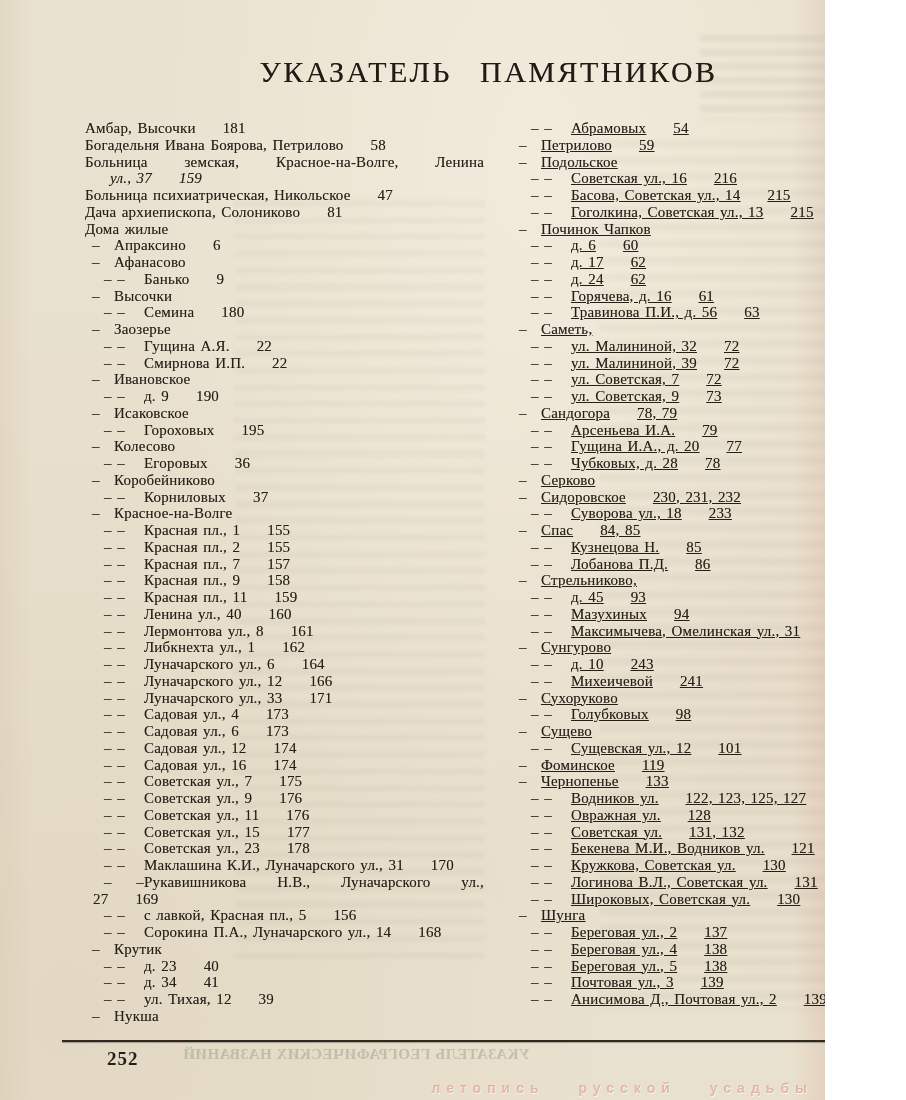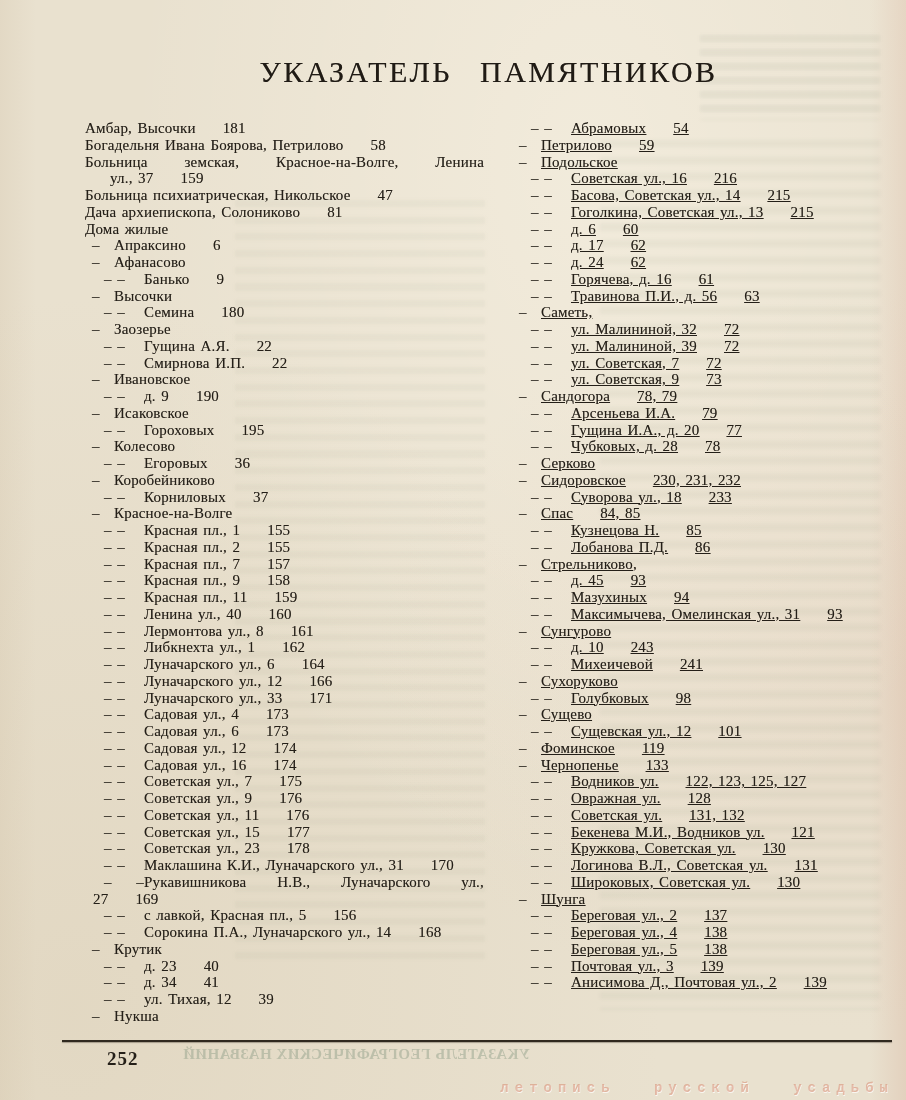--- a/index.html
+++ b/index.html
@@ -1,18 +1,18 @@
 <!DOCTYPE html>
 <html><head>
 <meta charset="utf-8">
 <style>
   html,body{margin:0;padding:0;}
   .page{
     position:relative;
-    width:906px;height:1100px;
+    width:825px;height:1100px;
     overflow:hidden;
     background-color:#e9e1cf;
     background-image:
       radial-gradient(ellipse at 65% 15%, rgba(255,250,238,0.40), transparent 55%),
       radial-gradient(ellipse at 8% 92%, rgba(208,192,162,0.28), transparent 50%),
       radial-gradient(ellipse at 95% 60%, rgba(225,195,175,0.20), transparent 40%),
       linear-gradient(to right, rgba(198,178,148,0.18), transparent 4%, transparent 96%, rgba(213,172,150,0.30));
     font-family:"Liberation Serif","DejaVu Serif",serif;
     color:#241f18;
   }
@@ -39,34 +39,34 @@
   .col-right{left:512px;width:381px;text-decoration:underline;}
 
   .row{min-height:16.75px;}
   .row .dash{display:inline-block;white-space:pre;}
   .row.lvl1{padding-left:7px;}
   .row.lvl1 .dash{width:22px;}
   .row.lvl2{padding-left:19px;}
   .row.lvl2 .dash{width:40px;}
   .row.wrap-first{text-align:justify;text-align-last:justify;}
   .row.cont{text-align:left;}
-  .row.cont.lvl0{padding-left:25px;}
+  .row.cont.lvl0{padding-left:25px;font-style:italic;}
   .row.cont.lvl2{padding-left:8px;}
   .pages{margin-left:27px;white-space:pre;}
 
   .footer-rule{position:absolute;left:62px;top:1040px;width:830px;height:2px;
                background:#30291f;box-shadow:0 1px 1px rgba(48,41,31,0.35);}
   .page-number{position:absolute;left:84px;top:1048px;font-size:19px;font-weight:bold;
                letter-spacing:1px;color:#241f18;margin-left:23px;}
   .ghost-footer{position:absolute;left:140px;top:1046px;width:390px;
                 transform:scaleX(-1);color:rgba(128,148,124,0.40);
                 font-size:15px;font-weight:bold;letter-spacing:0.5px;
                 filter:blur(0.7px);white-space:nowrap;}
   .watermark{position:absolute;right:12px;bottom:4px;
-             font-family:Liberation Mono, monospace;
+             font-family:Liberation Sans, sans-serif;
              font-weight:bold;font-size:14px;letter-spacing:6px;word-spacing:24px;
              color:rgba(214,138,112,0.55);
              text-shadow:0.5px 0.5px 0 rgba(255,255,255,0.7);white-space:nowrap;}
 </style>
 </head>
 <body>
 
 <div class="page">
   <div class="ghost g1"></div>
   <div class="ghost g2"></div>
@@ -130,20 +130,21 @@
       <div class="row lvl2"><span class="dash">– –</span><span class="txt">ул. Тихая, 12</span><span class="pages">39</span></div>
       <div class="row lvl1"><span class="dash">–</span><span class="txt">Нукша</span></div>
     </div>
   <div class="col col-right" id="col-right">
       <div class="row lvl2"><span class="dash">– –</span><span class="txt">Абрамовых</span><span class="pages">54</span></div>
       <div class="row lvl1"><span class="dash">–</span><span class="txt">Петрилово</span><span class="pages">59</span></div>
       <div class="row lvl1"><span class="dash">–</span><span class="txt">Подольское</span></div>
       <div class="row lvl2"><span class="dash">– –</span><span class="txt">Советская ул., 16</span><span class="pages">216</span></div>
       <div class="row lvl2"><span class="dash">– –</span><span class="txt">Басова, Советская ул., 14</span><span class="pages">215</span></div>
       <div class="row lvl2"><span class="dash">– –</span><span class="txt">Гоголкина, Советская ул., 13</span><span class="pages">215</span></div>
+      <div class="row lvl1"><span class="dash">–</span><span class="txt">Починок Чапков</span></div>
       <div class="row lvl2"><span class="dash">– –</span><span class="txt">д. 6</span><span class="pages">60</span></div>
       <div class="row lvl2"><span class="dash">– –</span><span class="txt">д. 17</span><span class="pages">62</span></div>
       <div class="row lvl2"><span class="dash">– –</span><span class="txt">д. 24</span><span class="pages">62</span></div>
       <div class="row lvl2"><span class="dash">– –</span><span class="txt">Горячева, д. 16</span><span class="pages">61</span></div>
       <div class="row lvl2"><span class="dash">– –</span><span class="txt">Травинова П.И., д. 56</span><span class="pages">63</span></div>
       <div class="row lvl1"><span class="dash">–</span><span class="txt">Саметь,</span></div>
       <div class="row lvl2"><span class="dash">– –</span><span class="txt">ул. Малининой, 32</span><span class="pages">72</span></div>
       <div class="row lvl2"><span class="dash">– –</span><span class="txt">ул. Малининой, 39</span><span class="pages">72</span></div>
       <div class="row lvl2"><span class="dash">– –</span><span class="txt">ул. Советская, 7</span><span class="pages">72</span></div>
       <div class="row lvl2"><span class="dash">– –</span><span class="txt">ул. Советская, 9</span><span class="pages">73</span></div>

